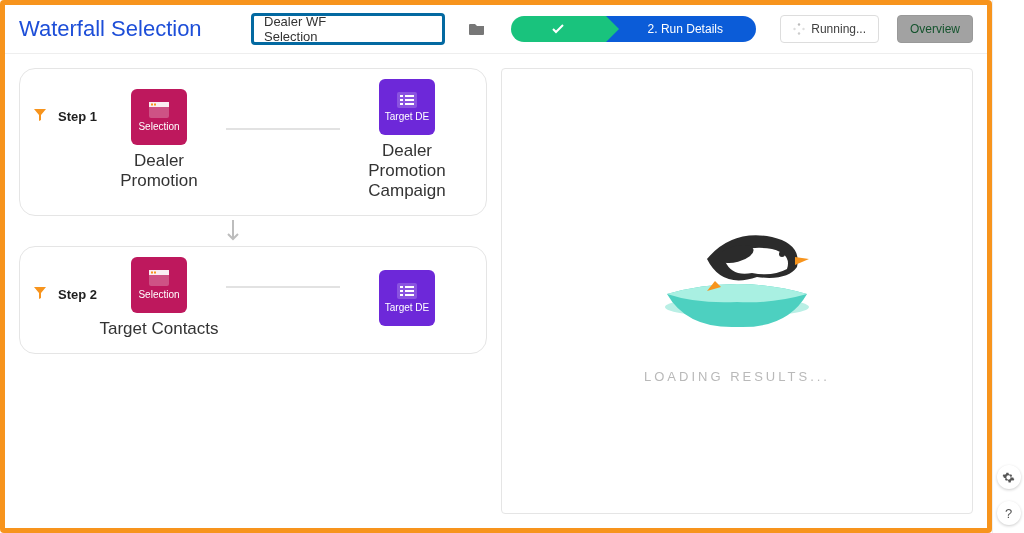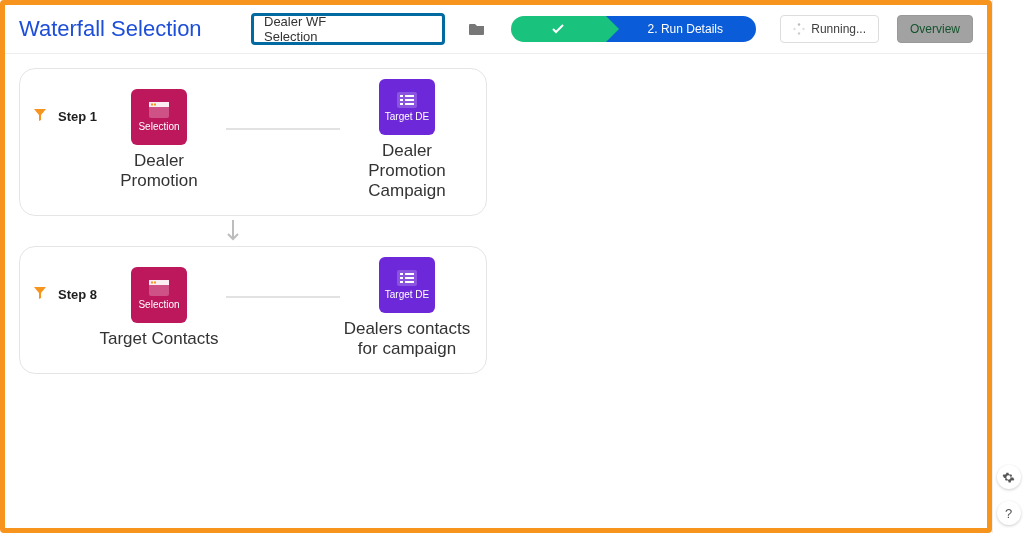--- a/index.html
+++ b/index.html
@@ -326,21 +326,21 @@
           </svg>
       </div>
 
       <div class="step-card">
         <div class="step-header">
           <span class="filter-icon">
             <svg width="12" height="12" viewBox="0 0 12 12">
                 <path fill="#f7941d" d="M0 0h12L7 6v5l-2 1V6z"></path>
               </svg>
           </span>
-          <span class="step-label">Step 8</span>
+          <span class="step-label">Step 2</span>
         </div>
         <div class="step-body">
           <div class="node">
             <div class="node-box node-selection">
               <svg width="20" height="16" viewBox="0 0 20 16">
                   <rect x="0" y="0" width="20" height="16" rx="2" fill="#fff" opacity="0.25"></rect>
                   <rect x="0" y="0" width="20" height="5" fill="#fff" opacity="0.9"></rect>
                   <rect x="2" y="1.5" width="2" height="2" fill="#f7941d"></rect>
                   <rect x="5" y="1.5" width="2" height="2" fill="#f7941d"></rect>
                 </svg>
@@ -355,27 +355,40 @@
                   <rect x="0" y="0" width="20" height="16" rx="2" fill="#fff" opacity="0.2"></rect>
                   <rect x="3" y="3" width="3" height="2" fill="#fff"></rect>
                   <rect x="8" y="3" width="9" height="2" fill="#fff"></rect>
                   <rect x="3" y="7" width="3" height="2" fill="#fff"></rect>
                   <rect x="8" y="7" width="9" height="2" fill="#fff"></rect>
                   <rect x="3" y="11" width="3" height="2" fill="#fff"></rect>
                   <rect x="8" y="11" width="9" height="2" fill="#fff"></rect>
                 </svg>
               <span class="node-caption">Target DE</span>
             </div>
-            <div class="node-title">Dealers contacts for campaign</div>
           </div>
         </div>
       </div>
 
     </div>
 
+    <div class="right-panel">
+      <svg width="200" height="140" viewBox="0 0 200 140">
+        <ellipse cx="100" cy="108" rx="72" ry="10" fill="#b9efe5"></ellipse>
+        <path d="M30 95 Q100 75 170 95 Q150 130 100 128 Q50 130 30 95 Z" fill="#4dd0c0"></path>
+        <path d="M30 95 Q100 75 170 95 Q135 105 100 103 Q60 105 30 95 Z" fill="#a9f0e2"></path>
+        <path d="M70 60 Q95 30 135 38 Q165 45 160 68 Q150 82 120 78 Q85 90 70 60 Z" fill="#2b2b2b"></path>
+        <path d="M88 62 Q105 45 135 50 Q155 55 150 70 Q135 78 115 74 Q95 78 88 62 Z" fill="#ffffff"></path>
+        <circle cx="145" cy="55" r="3" fill="#2b2b2b"></circle>
+        <path d="M158 58 L172 60 L158 66 Z" fill="#f7941d"></path>
+        <ellipse cx="99" cy="55" rx="18" ry="8" fill="#2b2b2b" transform="rotate(-15 99 55)"></ellipse>
+        <path d="M78 82 L70 92 L84 88 Z" fill="#f7941d"></path>
+      </svg>
+      <div class="loading-text">LOADING RESULTS...</div>
+    </div>
   </div>
 </div>
 
 <div class="right-sidebar">
   <div class="sidebar-icon">
     <svg width="13" height="13" viewBox="0 0 24 24">
         <path fill="#555" d="M12 8a4 4 0 100 8 4 4 0 000-8zm9 4a7 7 0 01-.1 1.2l2 1.6-2 3.4-2.4-1a7 7 0 01-2 1.2l-.4 2.6h-4l-.4-2.6a7 7 0 01-2-1.2l-2.4 1-2-3.4 2-1.6A7 7 0 013 12a7 7 0 01.1-1.2l-2-1.6 2-3.4 2.4 1a7 7 0 012-1.2L8 3h4l.4 2.6a7 7 0 012 1.2l2.4-1 2 3.4-2 1.6c.1.4.2.8.2 1.2z"></path>
       </svg>
   </div>
   <div class="sidebar-icon">?</div>

